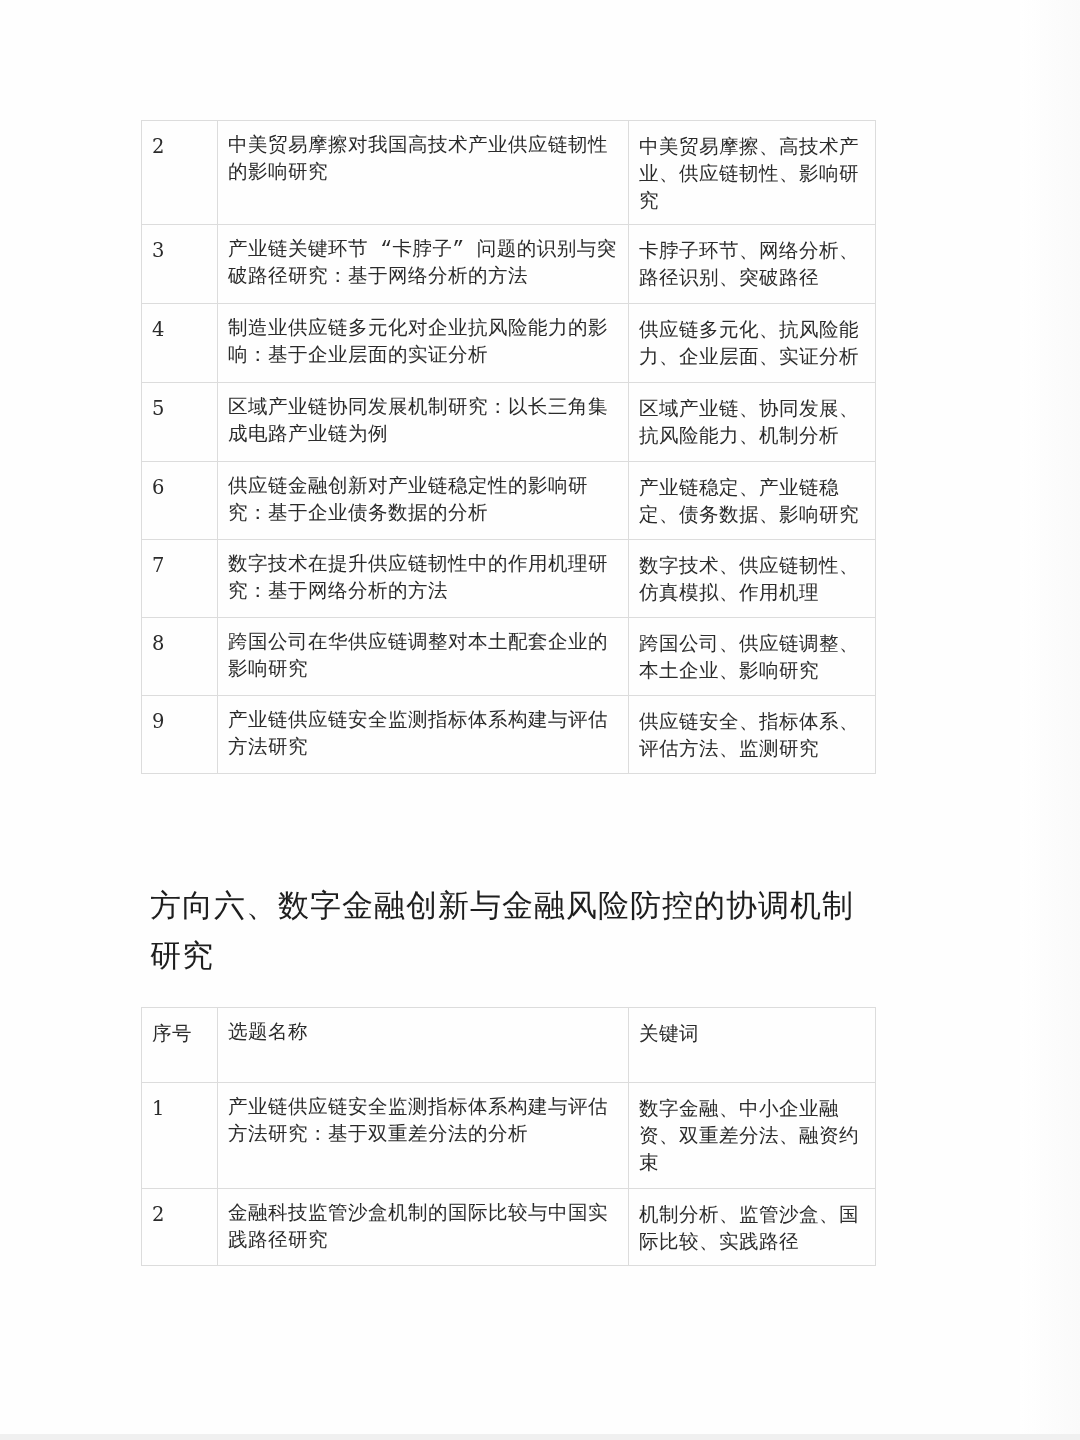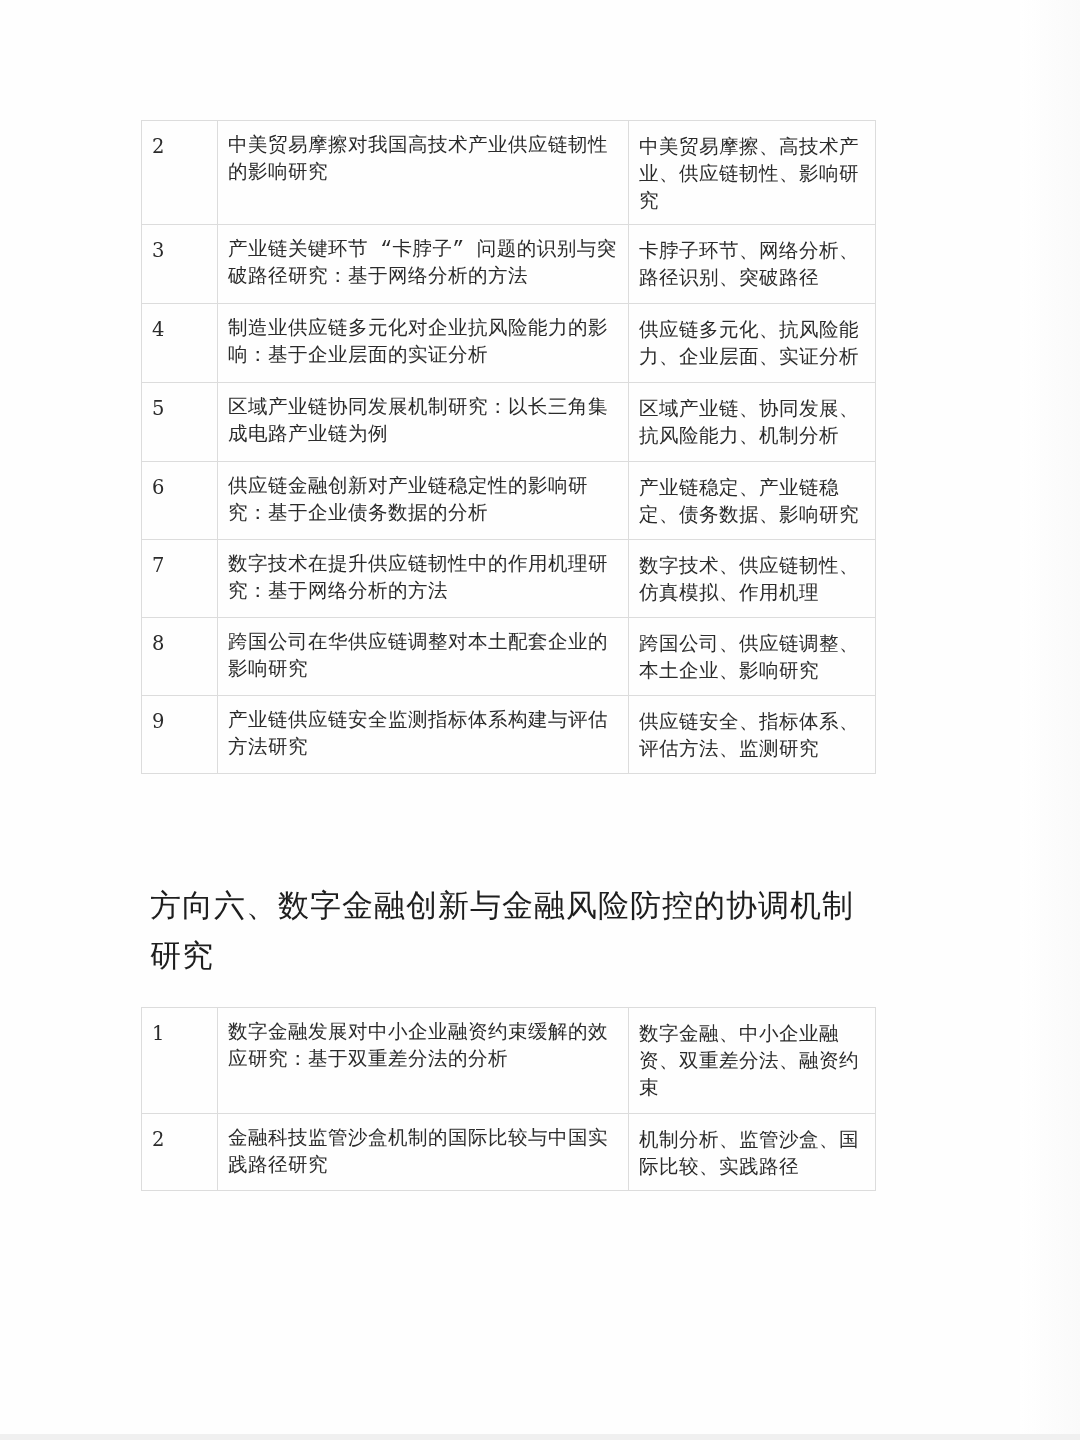--- a/index.html
+++ b/index.html
@@ -118,23 +118,28 @@
         <td class="col-title">产业链供应链安全监测指标体系构建与评估方法研究</td>
         <td class="col-kw">供应链安全、指标体系、评估方法、监测研究</td>
       </tr>
     </tbody>
   </table>
 
   <h2 class="section-heading">方向六、数字金融创新与金融风险防控的协调机制研究</h2>
 
   <table class="doc-table" id="table2">
     <tbody>
+      <tr style="height:75px">
+        <td class="col-no">序号</td>
+        <td class="col-title">选题名称</td>
+        <td class="col-kw">关键词</td>
+      </tr>
       <tr style="height:106px">
         <td class="col-no">1</td>
-        <td class="col-title">数字金融发展对中小企业融资约束缓解的效应研究：基于双重差分法的分析</td>
+        <td class="col-title">产业链供应链安全监测指标体系构建与评估方法研究：基于双重差分法的分析</td>
         <td class="col-kw">数字金融、中小企业融资、双重差分法、融资约束</td>
       </tr>
       <tr style="height:77px">
         <td class="col-no">2</td>
         <td class="col-title">金融科技监管沙盒机制的国际比较与中国实践路径研究</td>
         <td class="col-kw">机制分析、监管沙盒、国际比较、实践路径</td>
       </tr>
     </tbody>
   </table>
 </div>

